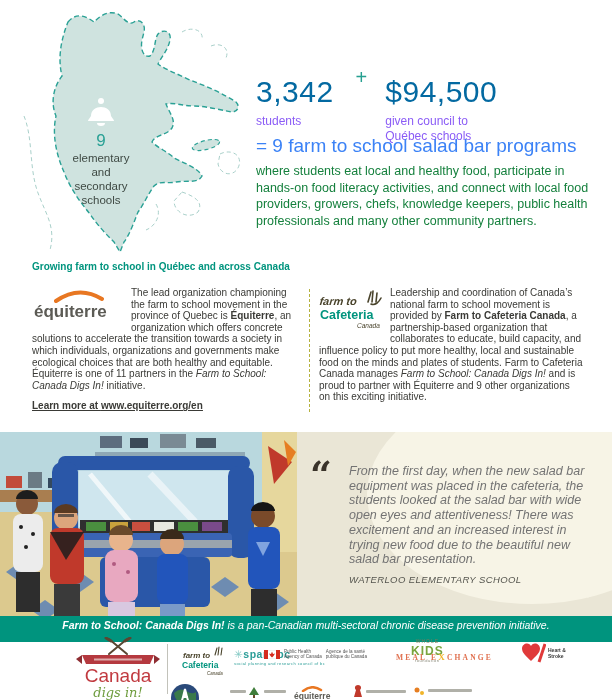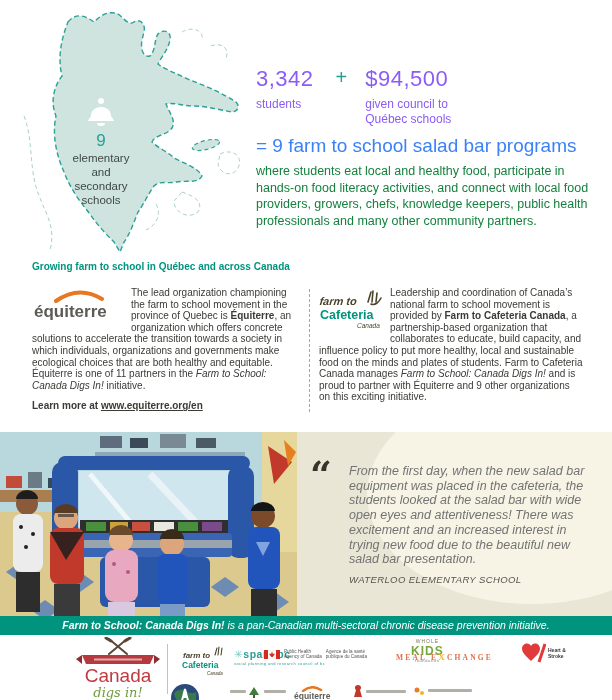--- a/index.html
+++ b/index.html
@@ -2,50 +2,50 @@
 <html><head>
 <meta charset="utf-8">
 <style>
   * { margin:0; padding:0; box-sizing:border-box; }
   body { font-family:"Liberation Sans", sans-serif; background:#fff; }
   .page { position:relative; width:612px; height:700px; background:#fff; overflow:hidden; }
 
   
   .map-svg { position:absolute; left:6px; top:6px; }
   .stats { position:absolute; left:256px; top:66px; display:flex; align-items:flex-start; }
-  .stat-value { font-size:22px; color:#8b5cf6; letter-spacing:.5px; }
+  .stat-value { font-size:30px; color:#0369a1; letter-spacing:.5px;margin-top:9px; }
   .stat-label { font-size:12px; color:#8b5cf6; margin-top:5px; line-height:1.25; }
   .plus { font-size:20px; color:#27a091; margin:0 18px 0 22px; }
   .equals-heading { position:absolute; left:256px; top:135px; font-size:19px; color:#3b82f6; }
   .hero-desc { position:absolute; left:256px; top:163px; width:346px; font-size:12.5px; line-height:1.33; color:#15803d; }
 
   
   .section-heading { position:absolute; left:32px; top:261px; font-size:10px; font-weight:bold; color:#00947e; }
   .columns { position:absolute; left:32px; top:287px; width:560px; display:flex; }
   .col { font-size:10px; line-height:11.6px; color:#3a3a36; }
   .col.left  { width:268px; }
   .col.right { width:264px; }
   .col-divider { border-left:1px dashed #b5b23f; margin:2px 9px 0 9px; }
   .logo-eq  { float:left; margin:2px 7px 1px 0; }
   .logo-f2c { float:left; margin:1px 7px 1px 0; }
   .bold { font-weight:bold; }
   .ital { font-style:italic; }
-  .learn-more { margin-top:9px; font-weight:bold; clear:left; }
+  .learn-more { margin-top:9px; font-weight:bold; clear:left;text-decoration:underline; }
   .learn-more a { color:#3a3a36; }
 
   
   .photo-svg { position:absolute; left:0; top:432px; }
   .quote-panel { position:absolute; left:297px; top:432px; width:315px; height:184px; background:#eae6d6; overflow:hidden; }
   .bubble-svg { position:absolute; left:0; top:0; }
   .quote-mark { position:absolute; left:13px; top:24px; font-family:"DejaVu Serif", serif; font-weight:bold; font-size:38px; line-height:1; color:#3a332a; }
   .quote-text { position:absolute; left:52px; top:32px; width:240px; font-style:italic; font-size:12.5px; line-height:14.7px; color:#737373; }
   .quote-attrib { position:absolute; left:52px; top:142px; font-size:9.5px; letter-spacing:.4px; color:#55554e;font-style:italic; }
 
   
-  .banner { position:absolute; left:0; top:616px; width:612px; height:19px; background:#00947e; color:#fff; text-align:center; font-size:10.5px; line-height:19px; font-style:italic; }
+  .banner { position:absolute; left:0; top:616px; width:612px; height:26px; background:#00947e; color:#fff; text-align:center; font-size:10.5px; line-height:19px; font-style:italic; }
   .banner .bold { font-weight:bold; }
 
   
   .cdi-logo { position:absolute; left:70px; top:637px; }
   .foot-divider { position:absolute; left:167px; top:644px; height:50px; border-left:1px solid #c2c2ba; }
   .f2c-mini { position:absolute; left:181px; top:645px; }
   .sparc { position:absolute; left:234px; top:648px; color:#2a9d97; }
   .sparc-name { font-size:10.5px; font-weight:bold; letter-spacing:.5px; }
   .sparc-star { color:#7fc7c2; font-weight:normal; }
   .sparc-sub { font-size:4px; letter-spacing:.4px; margin-top:1px; }

